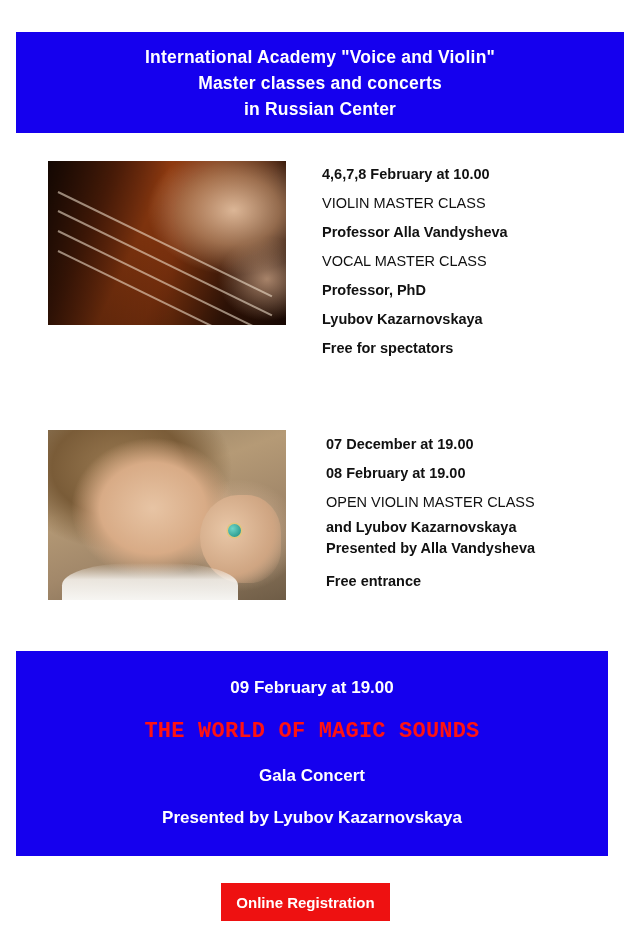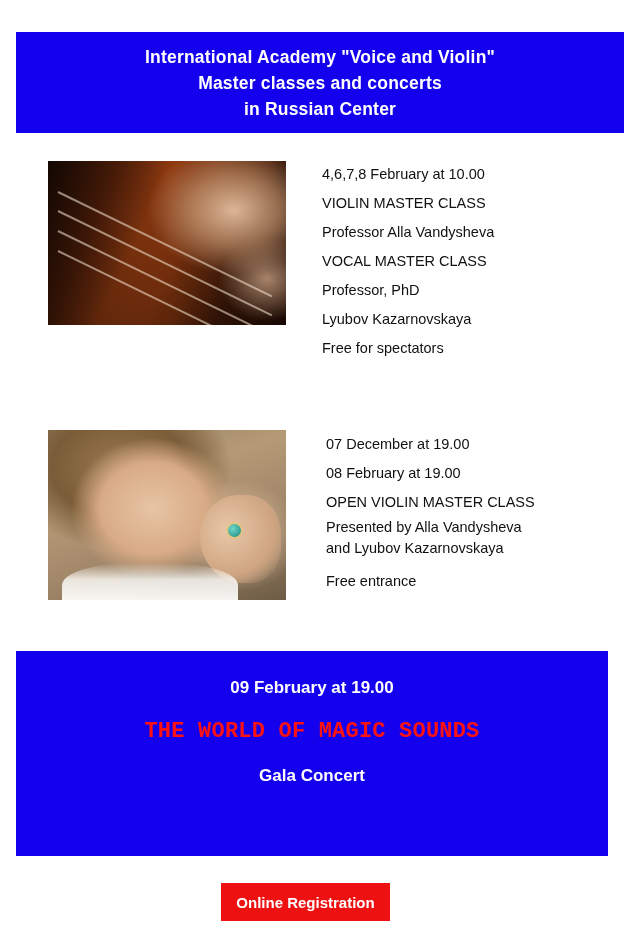--- a/index.html
+++ b/index.html
@@ -74,20 +74,21 @@
     position: absolute;
     left: 326px;
     top: 430px;
     width: 290px;
   }
   .txt {
     font-size: 14.5px;
     line-height: 29px;
     color: #111111;
     white-space: nowrap;
+    font-weight: bold;
   }
   .txt.b {
     font-weight: normal;
   }
   .txt.tight {
     line-height: 21px;
   }
   .spacer-sm { height: 8px; }
 
   
@@ -239,27 +240,28 @@
     <div class="face-art"></div>
     <div class="face-hand"></div>
     <div class="face-ring"></div>
     <div class="face-collar"></div>
   </div>
 
   <div class="block2">
     <div class="txt">07 December at 19.00</div>
     <div class="txt">08 February at 19.00</div>
     <div class="txt b">OPEN VIOLIN MASTER CLASS</div>
+    <div class="txt tight">and Lyubov Kazarnovskaya</div>
     <div class="txt tight">Presented by Alla Vandysheva</div>
-    <div class="txt tight">and Lyubov Kazarnovskaya</div>
     <div class="spacer-sm"></div>
     <div class="txt">Free entrance</div>
   </div>
 
   <div class="gala-banner">
     <div class="gala-date">09 February at 19.00</div>
     <div class="gala-title">THE WORLD OF MAGIC SOUNDS</div>
     <div class="gala-sub">Gala Concert</div>
+    <div class="gala-presented">Presented by Lyubov Kazarnovskaya</div>
   </div>
 
   <button class="reg-button">Online Registration</button>
 
 </div>
 
 </body></html>

